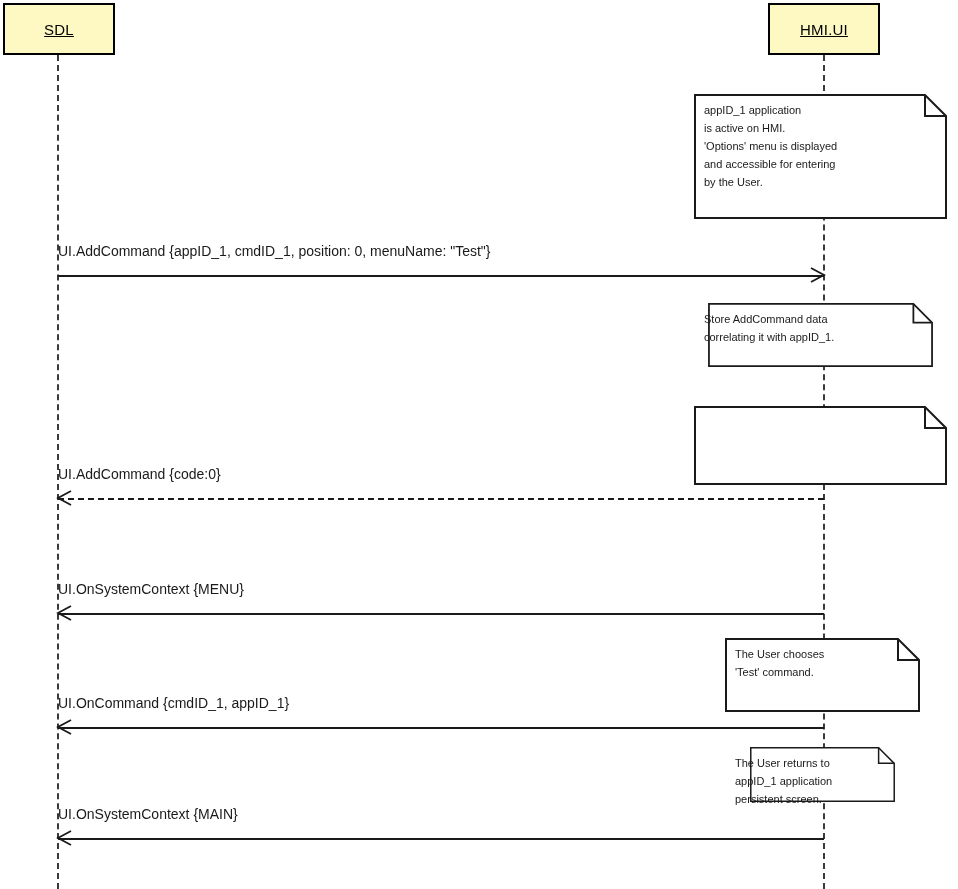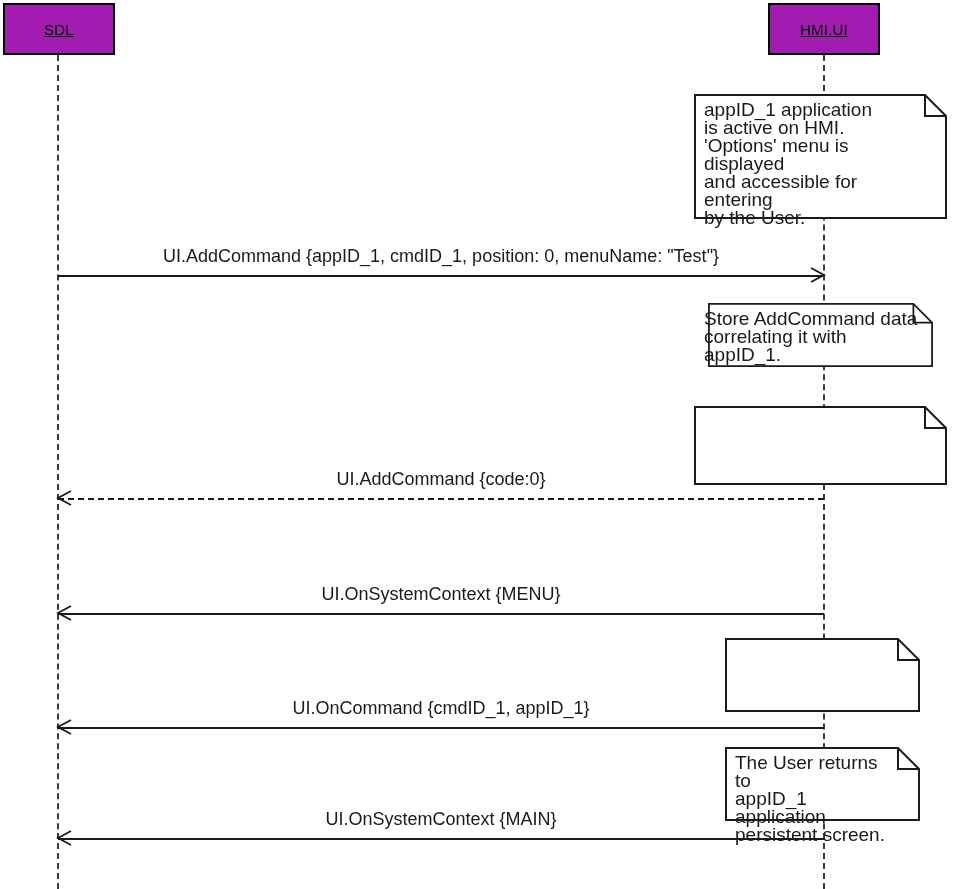--- a/index.html
+++ b/index.html
@@ -6,21 +6,21 @@
   body{
     width:958px;height:889px;background:#ffffff;
     font-family:"Liberation Sans", sans-serif;
     color:#000;overflow:hidden;position:relative;
   }
   #canvas{position:absolute;left:0;top:0;width:958px;height:889px;}
 
   
   .lifeline-head{
     position:absolute;box-sizing:border-box;
-    border:2px solid #000;background:#a21caf;
+    border:2px solid #000;background:#fef9c3;
     display:flex;align-items:center;justify-content:center;
   }
   .lifeline-head .title{
     font-size:15px;color:#000;text-decoration:underline;
     letter-spacing:.2px;white-space:nowrap;
   }
 
   
   .lifeline{
     position:absolute;width:0;border-left:2px dashed #3a3a3a;
@@ -29,34 +29,34 @@
   
   .note{
     position:absolute;box-sizing:border-box;background:#fff;
   }
   .note .note-shape{
     position:absolute;left:0;top:0;width:100%;height:100%;
     display:block;
   }
   .note .note-text{
     position:absolute;left:10px;top:7px;right:22px;
-    font-size:19px;line-height:18px;color:#1a1a1a;
+    font-size:11px;line-height:18px;color:#1a1a1a;
     white-space:pre-line;
   }
 
   
   .msg{position:absolute;height:0;}
   .msg .line{
     position:absolute;left:0;top:0;width:100%;height:0;
     border-top:2px solid #1a1a1a;
   }
   .msg.dashed .line{border-top:2px dashed #1a1a1a;}
   .msg .label{
-    position:absolute;bottom:8px;left:0;width:100%;
-    text-align:center;font-size:18px;color:#1a1a1a;
+    position:absolute;bottom:16px;left:0;width:100%;
+    font-size:14px;color:#1a1a1a;
     white-space:nowrap;
   }
   .arrowhead{position:absolute;top:-7px;width:14px;height:14px;}
   .arrowhead svg{display:block;overflow:visible;}
   .arrowhead.right{right:-1px;}
   .arrowhead.left{left:-1px;}
 </style>
 </head>
 <body>
 
@@ -92,22 +92,24 @@
       <svg class="note-shape" viewBox="0 0 253 79" width="253" height="79">
         <path d="M1,1 L231,1 L252,22 L252,78 L1,78 Z" fill="#ffffff" stroke="#1a1a1a" stroke-width="2"></path>
         <path d="M231,1 L231,22 L252,22" fill="none" stroke="#1a1a1a" stroke-width="2"></path>
       </svg>
     </div>
     <div class="note" style="left: 725px; top: 638px; width: 195px; height: 74px;">
       <svg class="note-shape" viewBox="0 0 195 74" width="195" height="74">
         <path d="M1,1 L173,1 L194,22 L194,73 L1,73 Z" fill="#ffffff" stroke="#1a1a1a" stroke-width="2"></path>
         <path d="M173,1 L173,22 L194,22" fill="none" stroke="#1a1a1a" stroke-width="2"></path>
       </svg>
+      <div class="note-text">The User chooses
+'Test' command.</div>
     </div>
-    <div class="note" style="left: 725px; top: 747px; width: 195px; height: 74px;">
+    <div class="note" style="left: 725px; top: 747px; width: 195px; height: 55px;">
       <svg class="note-shape" viewBox="0 0 195 74" width="195" height="74">
         <path d="M1,1 L173,1 L194,22 L194,73 L1,73 Z" fill="#ffffff" stroke="#1a1a1a" stroke-width="2"></path>
         <path d="M173,1 L173,22 L194,22" fill="none" stroke="#1a1a1a" stroke-width="2"></path>
       </svg>
       <div class="note-text">The User returns to
 appID_1 application
 persistent screen.</div>
     </div>
     <div class="msg" style="left: 58px; top: 275px; width: 766px;">
       <div class="line"></div>

